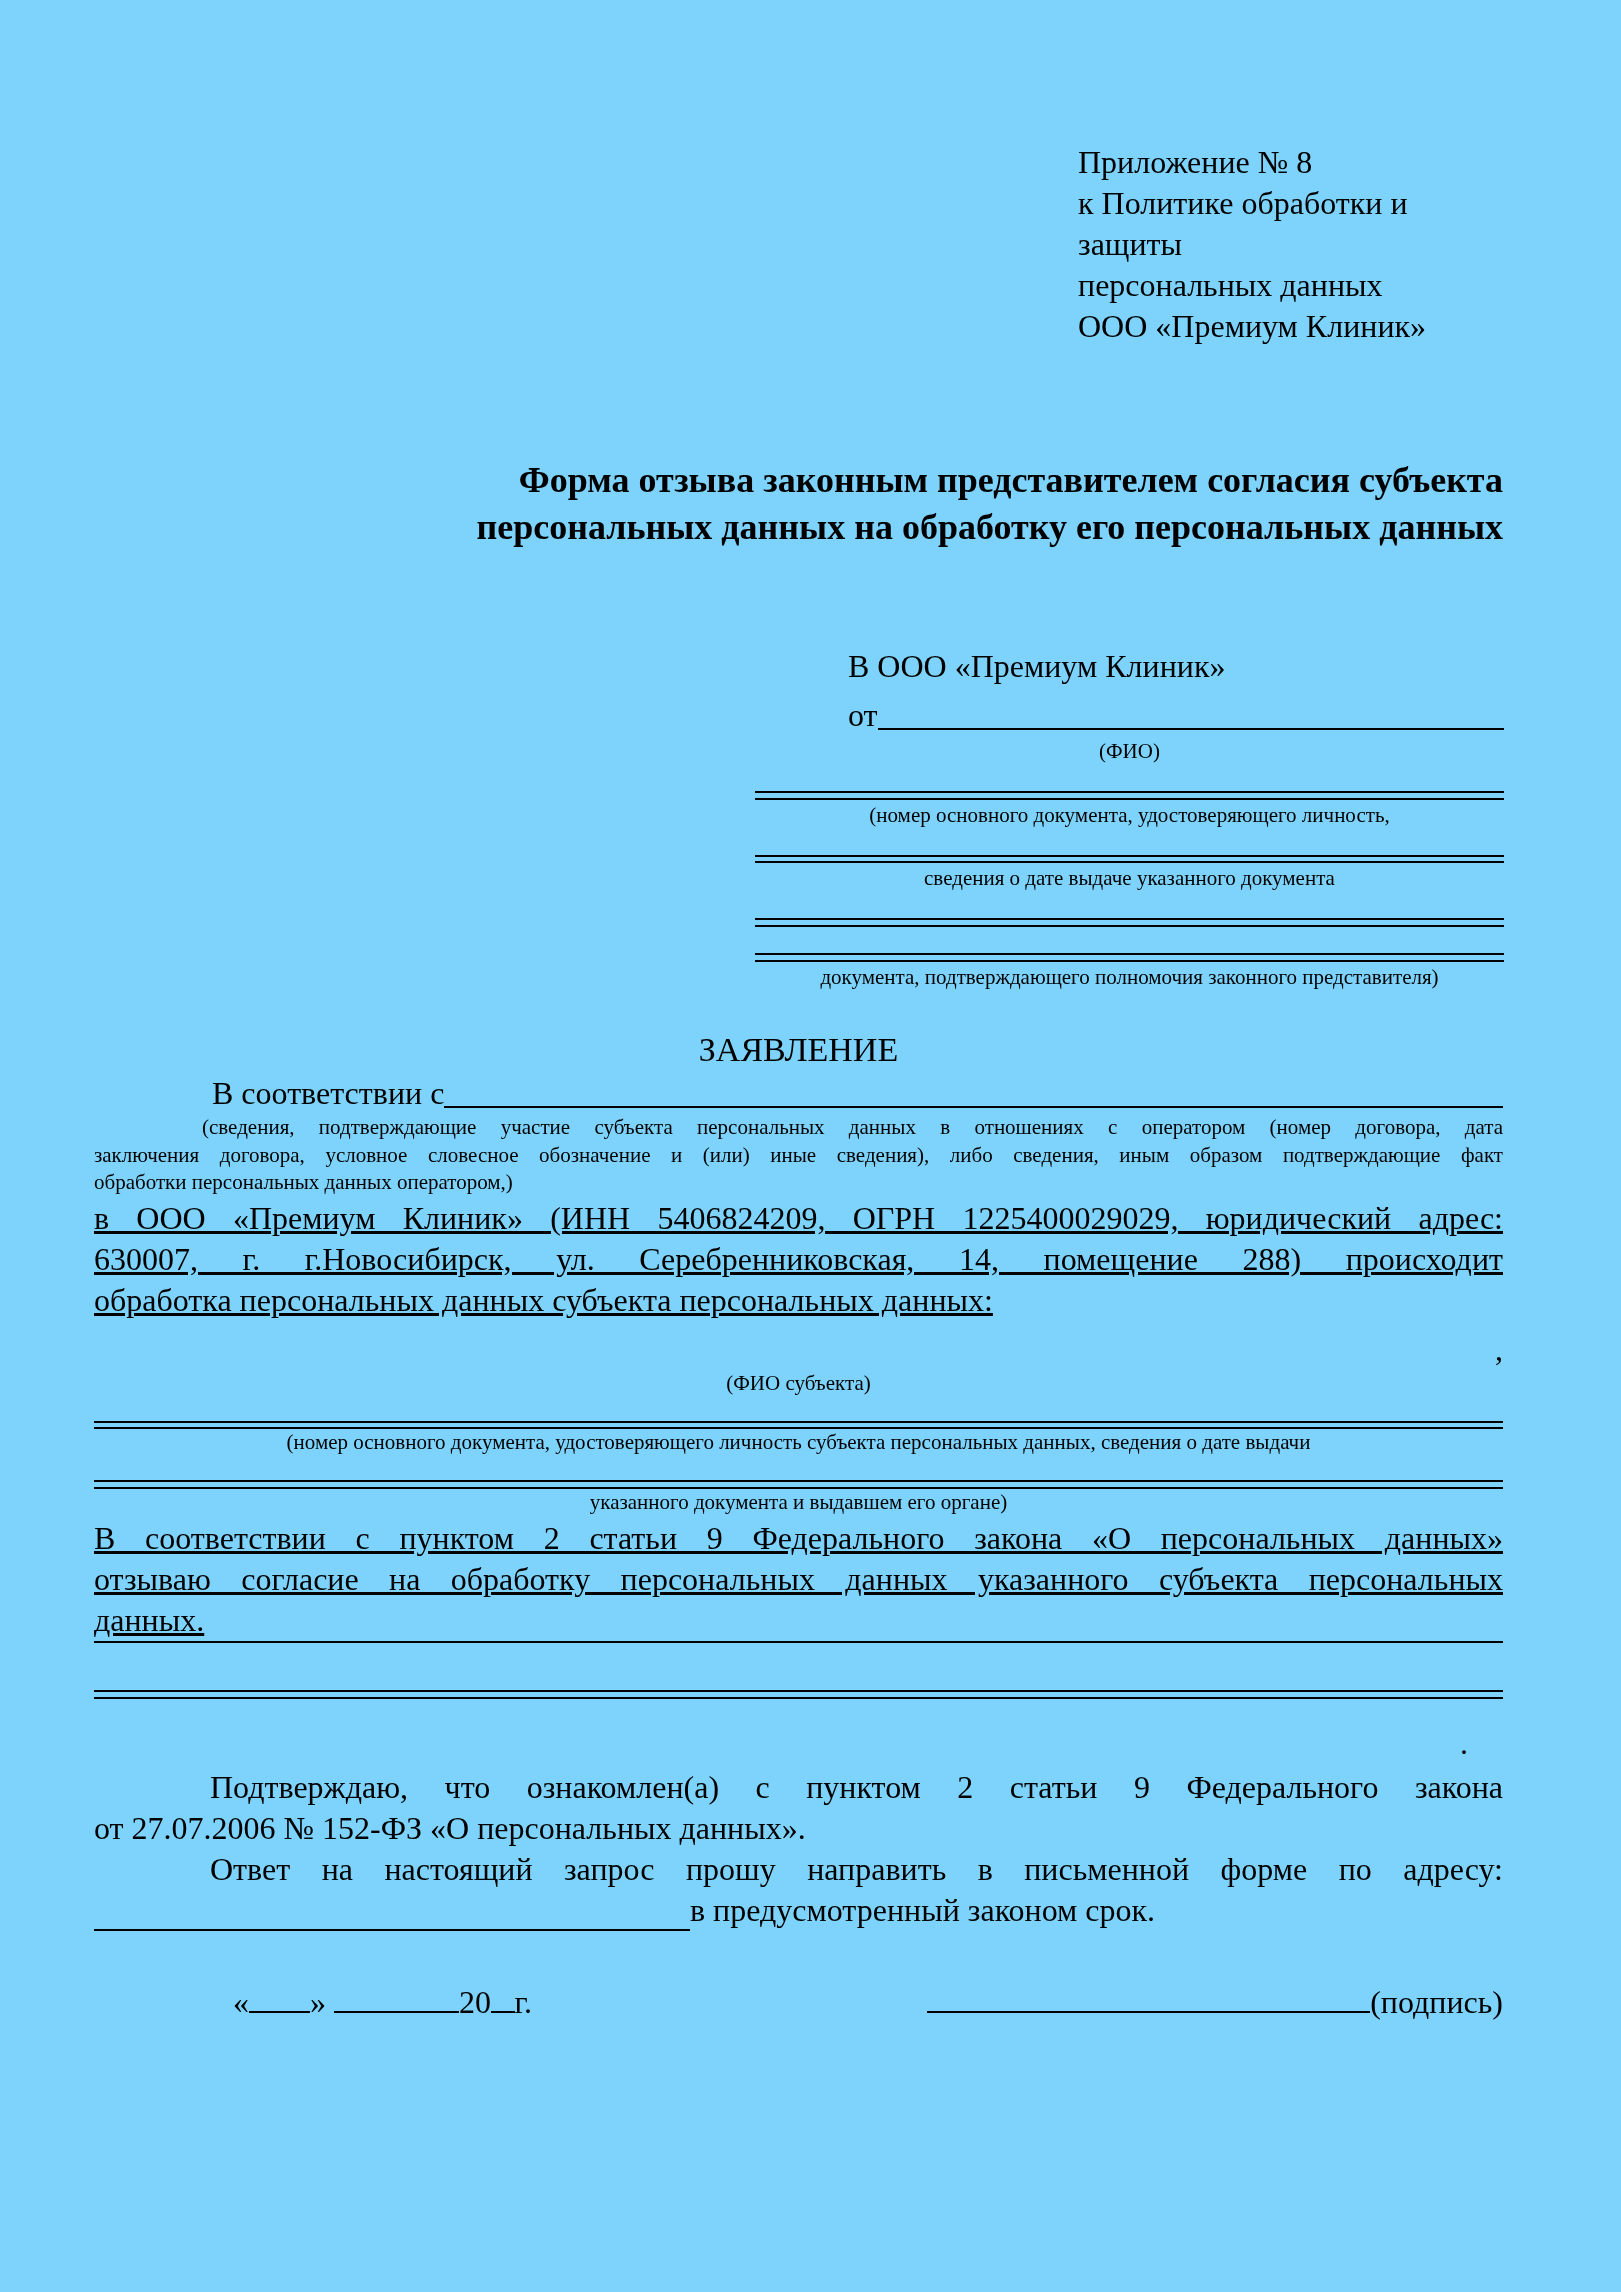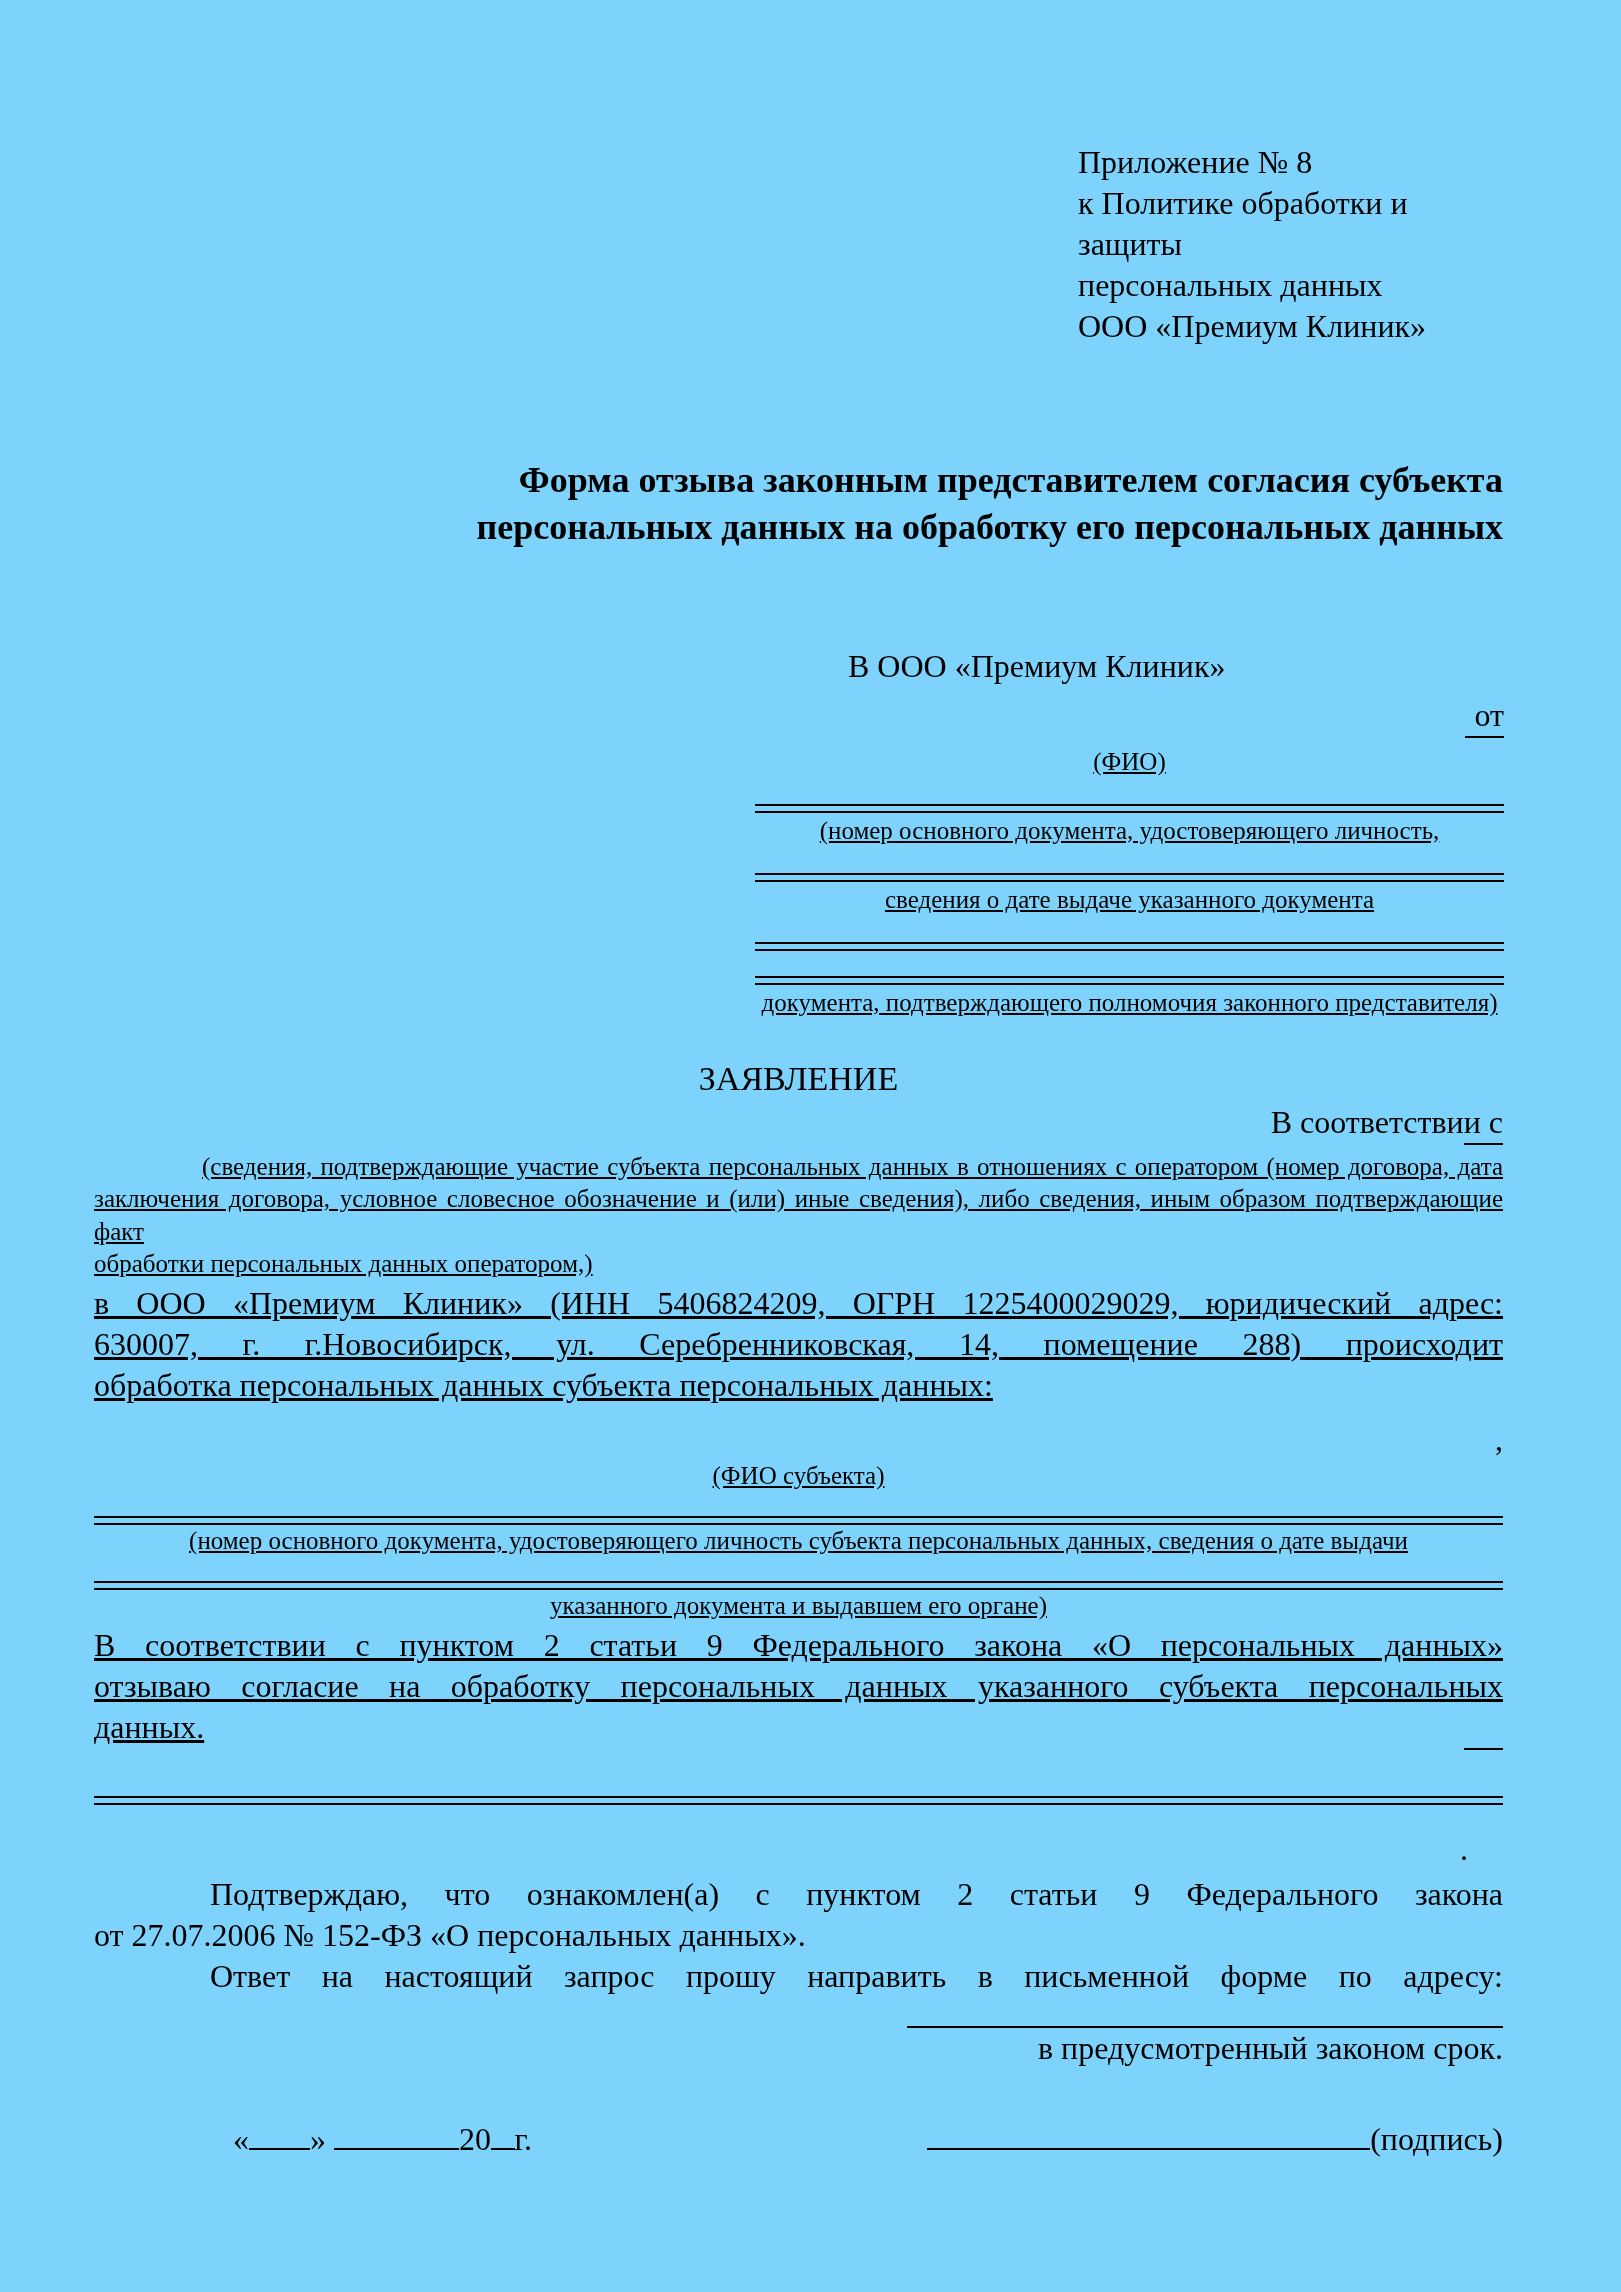--- a/index.html
+++ b/index.html
@@ -6,24 +6,24 @@
   .page{
     position:relative;
     width:1621px;height:2293px;
     box-sizing:border-box;
     padding:49px 118px 0 94px;
     background:#7dd3fc;color:#000000;
     font-family:"Liberation Serif","DejaVu Serif",serif;
     font-size:32px;line-height:1.28;
     overflow:hidden;
   }
-  .small{font-size:25px;line-height:1.3;text-decoration:underline;}
+  .small{font-size:21px;line-height:1.3;}
   .center{text-align:center;}
   .jl{text-align:justify;text-align-last:justify;}
-  .row{display:flex;align-items:flex-end;flex-direction:column;}
+  .row{display:flex;align-items:flex-end;}
   .fill{flex:1 1 auto;border-bottom:2.9px solid #000;margin-bottom:5.9px;min-width:39px;}
   .dline{border-top:2px solid #000;border-bottom:2px solid #000;height:4.9px;}
   .u{display:inline-block;border-bottom:2.9px solid #000;height:29px;vertical-align:baseline;}
 
   .hdr{margin:93px 0 0 984px;width:436px;}
   .title{margin-top:110px;text-align:right;font-weight:bold;font-size:36px;line-height:1.3;}
 
   .addr{margin:96px 0 0 661px;width:749px;}
   .addr-pad{padding-left:93px;}
   .addr .row{margin-top:7.8px;}

